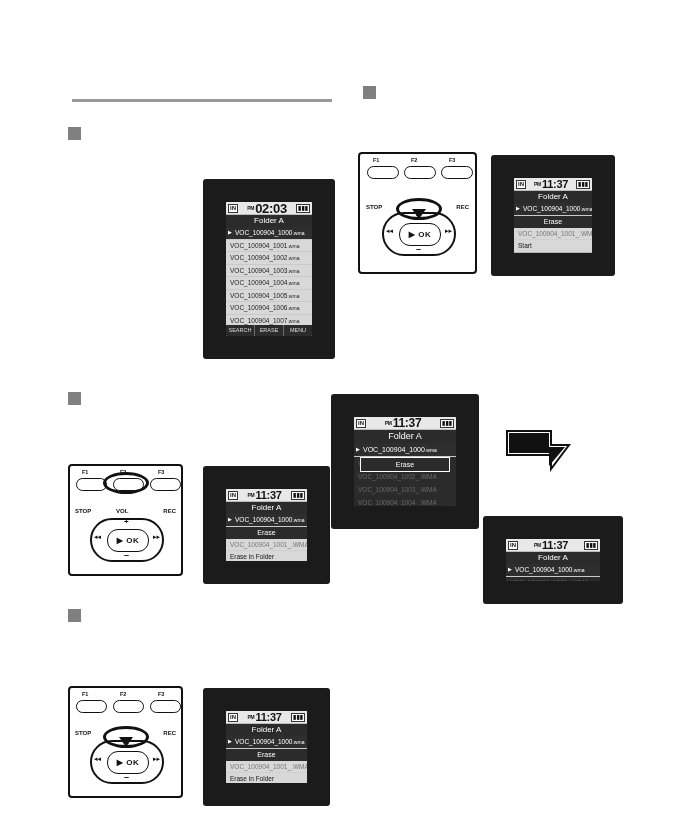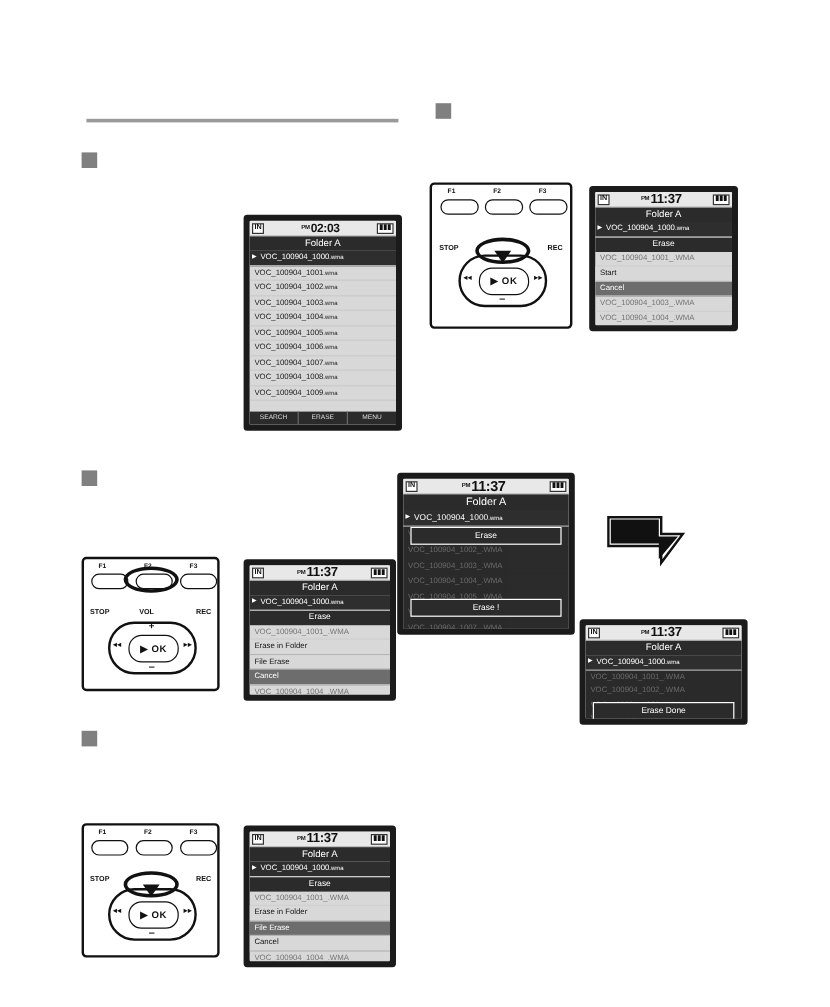--- a/index.html
+++ b/index.html
@@ -24,21 +24,21 @@
     background:#1b1b1b;
     border:2px solid #1b1b1b;
     border-radius:3px;
     box-sizing:border-box;
     overflow:hidden;
     font-family:"Liberation Sans", sans-serif;
   }
   .lcd-inner{
     position:absolute;inset:0;
     background:#d8d8d8;
-    margin:3px;
+    margin:21px;
     border-radius:1px;
     overflow:hidden;
   }
   .statusbar{
     height:13px;background:#e8e8e8;
     display:flex;align-items:center;justify-content:space-between;
     padding:0 2px;box-sizing:border-box;
     border-bottom:1px solid #bcbcbc;
   }
   .statusbar .sb-left{
@@ -161,21 +161,21 @@
 <div class="abs step-marker" style="left:363px;top:86px;"></div>
 <div class="abs step-marker" style="left:68px;top:392px;"></div>
 <div class="abs step-marker" style="left:68px;top:609px;"></div>
 
 <div class="lcd" style="left:203px;top:179px;width:132px;height:180px;">
   <div class="lcd-inner">
     <div class="statusbar">
       <span class="sb-left">IN</span>
       <span class="sb-mid">
         <span class="ampm">PM</span>
-        <span style="font-size:10px">02:03</span>
+        <span style="font-size:13px">02:03</span>
       </span>
       <span class="sb-right">▮▮▮</span>
     </div>
     <div class="foldertitle">Folder A</div>
     <div class="filelist">
       <div class="filerow sel play"><span>VOC_100904_1000</span><span class="ext">.wma</span></div>
       <div class="filerow"><span>VOC_100904_1001</span><span class="ext">.wma</span></div>
       <div class="filerow"><span>VOC_100904_1002</span><span class="ext">.wma</span></div>
       <div class="filerow"><span>VOC_100904_1003</span><span class="ext">.wma</span></div>
       <div class="filerow"><span>VOC_100904_1004</span><span class="ext">.wma</span></div>

